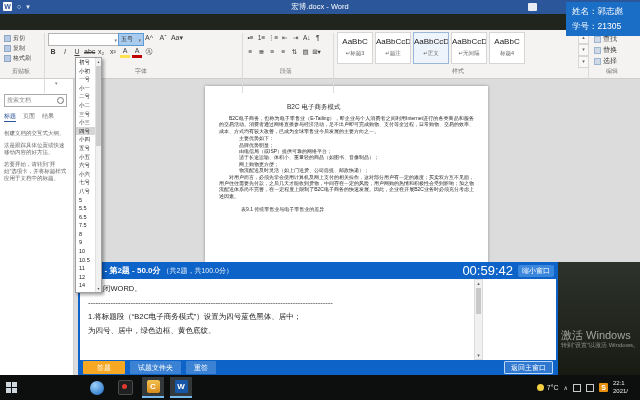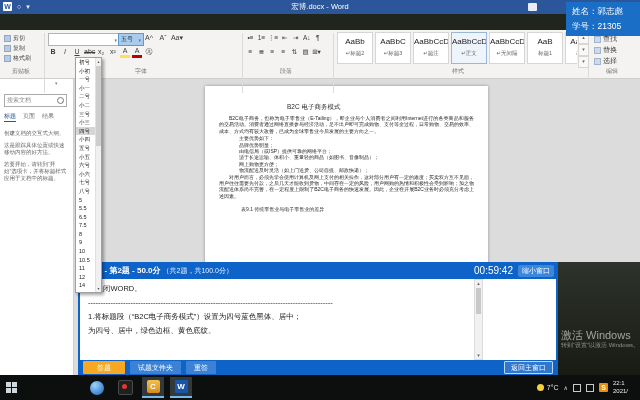--- a/index.html
+++ b/index.html
@@ -82,21 +82,21 @@
   
   .nameplate{left:566px;top:2px;width:74px;height:34px;background:#1b6ec6;color:#fff;
     font-size:8.5px;line-height:15px;padding:2px 0 6px 6px;box-sizing:border-box;z-index:60;white-space:nowrap;overflow:hidden;}
 
   
   .exam{left:78px;top:262px;width:480px;height:113px;z-index:40;}
   .ex-head{position:absolute;left:0;top:0;width:100%;height:17px;background:#0e63c8;color:#fff;
     display:flex;align-items:center;padding:0 4px;box-sizing:border-box;white-space:nowrap;}
   .ex-title-b{font-size:8px;font-weight:bold;}
   .ex-title-r{font-size:7px;margin-left:2px;color:#e8f1fc;}
-  .ex-timer{margin-left:auto;font-size:10px;}
+  .ex-timer{margin-left:auto;font-size:13px;}
   .ex-shrink{background:#3b87dd;border-radius:2px;padding:1px 4px;font-size:7px;margin-left:5px;}
   .ex-body{position:absolute;left:0;top:17px;width:100%;height:81px;background:#fff;
     border-left:2px solid #0e63c8;border-right:2px solid #0e63c8;box-sizing:border-box;}
   .ex-q{position:absolute;left:0;top:0;width:394px;height:81px;padding:3px 8px;box-sizing:border-box;
     font-size:7.5px;line-height:14px;color:#1a1a1a;overflow:hidden;}
   .ex-q div{white-space:nowrap;overflow:hidden;}
   .ex-scroll{position:absolute;left:394px;top:0;width:9px;height:81px;background:#f1f1f1;border:1px solid #dcdcdc;box-sizing:border-box;}
   .ex-scroll .a{position:absolute;left:0;width:7px;font-size:5px;color:#666;text-align:center;line-height:7px;}
   .ex-thumb{position:absolute;left:1px;top:8px;width:5px;height:26px;background:#c9c9c9;}
   .ex-side{position:absolute;left:403px;top:0;width:73px;height:81px;background:#cfe9f8;
@@ -251,43 +251,35 @@
         <span class="pbtn">≡</span>
         <span class="pbtn">≡</span>
         <span class="pbtn">⇅</span>
         <span class="pbtn">▨</span>
         <span class="pbtn">⊞▾</span>
       </div>
     <div class="glabel" style="left:280px">段落</div>
 
     <div class="abs" style="left:337px;top:2px;display:flex;width:240px;overflow:hidden">
 
-    <div class="stylebox">
-          <div class="sam">AaBb</div>
-          <div class="lab">↵标题2</div>
-        </div>
         <div class="stylebox">
           <div class="sam">AaBbC</div>
           <div class="lab">↵标题3</div>
         </div>
         <div class="stylebox">
           <div class="sam">AaBbCcD</div>
           <div class="lab">↵题注</div>
         </div>
         <div class="stylebox selected">
           <div class="sam">AaBbCcD</div>
           <div class="lab">↵正文</div>
         </div>
         <div class="stylebox">
           <div class="sam">AaBbCcD</div>
           <div class="lab">↵无间隔</div>
-        </div>
-        <div class="stylebox">
-          <div class="sam">AaB</div>
-          <div class="lab">标题1</div>
         </div>
         <div class="stylebox">
           <div class="sam">AaBbC</div>
           <div class="lab">标题4</div>
         </div>
       </div>
     <div class="abs" style="left:578px;top:2px">
 
     <div class="galarr">▴</div>
         <div class="galarr">▾</div>

